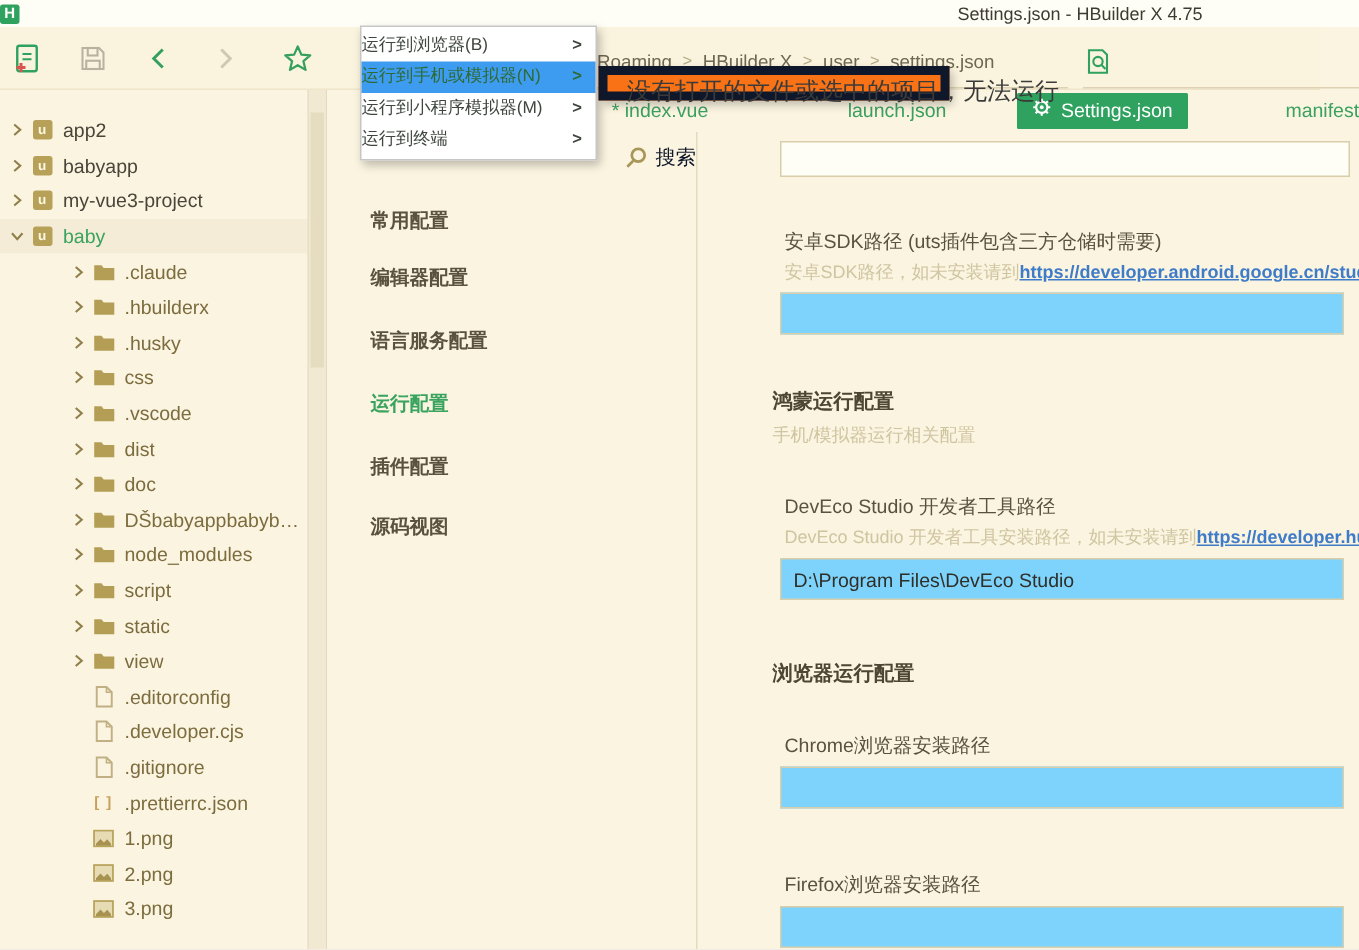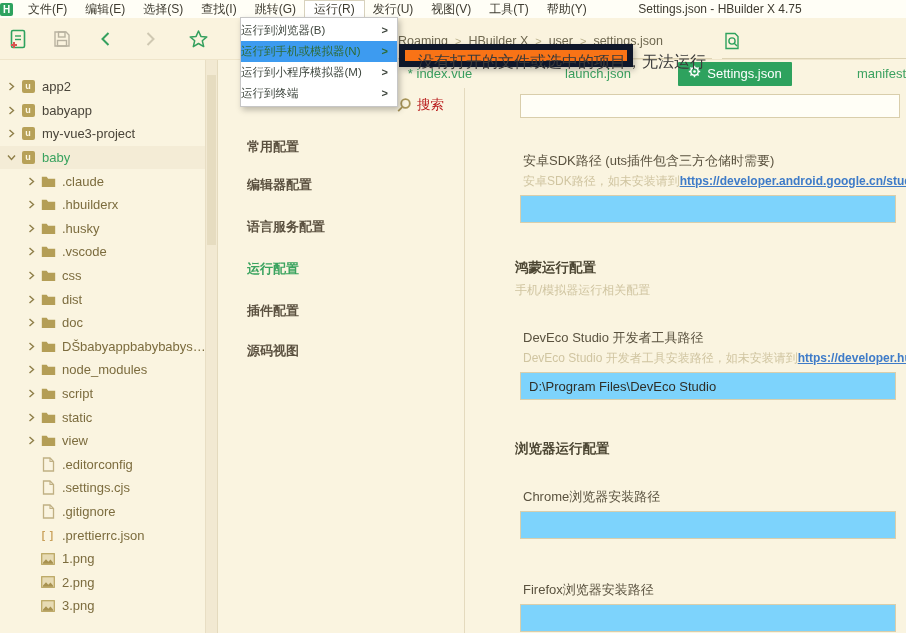--- a/index.html
+++ b/index.html
@@ -34,36 +34,36 @@
   .tab0{left:162px;width:120px}.tab1{left:320px;width:120px}
   .tab2{left:460px;width:114px;top:2px;height:24px;line-height:24px;background:#2EA25E;color:#fff;border-radius:1px;
         display:flex;align-items:center;justify-content:center;gap:6px;}
   .tab3{left:600px;width:140px}
 
   
   .tree{position:absolute;left:0;top:60px;width:218px;bottom:0;border-right:1px solid #E4DABE;box-sizing:border-box;
         padding-top:15px;overflow:hidden;}
   .tree-row{height:23.6px;display:flex;align-items:center;width:206px;font-size:13px;color:#7C6C3E;box-sizing:border-box;}
   .tree-row.lvl0{padding-left:4px;color:#4A453A;}
-  .tree-row.lvl1{padding-left:24px;}
+  .tree-row.lvl1{padding-left:45px;}
   .tree-row.selected{background:#F4ECD6;color:#3AA35F;}
   .chev{width:14px;display:flex;justify-content:center;align-items:center;flex:0 0 auto;}
   .chev.expanded svg{transform:rotate(90deg);}
   .chev.none{visibility:hidden;}
   .t-icon{width:16px;height:15px;margin:0 6px 0 2px;display:flex;align-items:center;justify-content:center;flex:0 0 auto;}
   .icon-project{width:13px;height:13px;background:#B7A158;border-radius:2px;color:#FDF8E3;font-size:9px;font-weight:bold;
                 line-height:13px;text-align:center;}
   .icon-json{font-size:10px;font-weight:bold;color:#C9A05A;letter-spacing:1px;}
   .t-label{white-space:nowrap;overflow:hidden;text-overflow:ellipsis;}
   .tree-scroll{position:absolute;right:0;top:0;width:11px;height:573px;background:#F2E9D2;border-left:1px solid #E8DEC4;}
   .tree-thumb{position:absolute;left:1px;right:1px;top:15px;height:170px;background:#E6DCC0;}
 
   
   .settings-nav{position:absolute;left:218px;top:88px;width:247px;bottom:0;border-right:1px solid #E4DABE;box-sizing:border-box;}
-  .nav-search{position:absolute;right:20px;top:8px;display:flex;align-items:flex-end;gap:4px;font-size:13.5px;color:#b91c1c;}
+  .nav-search{position:absolute;right:0;top:8px;display:flex;align-items:flex-end;gap:4px;font-size:13.5px;color:#0f172a;}
   .nav-item{position:absolute;left:29px;font-size:13px;font-weight:bold;color:#5B5140;white-space:nowrap;cursor:default;}
   .nav-item.active{color:#3AA35F;}
 
   
   .main{position:absolute;left:465px;top:88px;width:441px;bottom:0;overflow:hidden;}
   .main-search{position:absolute;left:55px;top:6px;width:366px;height:22px;border:1px solid #D9CEAB;background:#FFFEF6;
                font-size:13px;padding:0 6px;font-family:inherit;outline:none;color:#2F2F28;}
   .content{position:absolute;left:50px;top:64px;width:395px;}
   .f-label{font-size:13px;color:#5A523F;margin-left:8px;white-space:nowrap;}
   .f-hint{font-size:12px;color:#D0C5A1;margin:3px 0 0 8px;white-space:nowrap;overflow:hidden;}
@@ -83,32 +83,20 @@
                box-shadow:2px 3px 6px rgba(0,0,0,.25);line-height:23px;padding-left:13px;font-size:16px;color:#3A3A3A;
                z-index:21;box-sizing:border-box;white-space:nowrap;}
 </style>
 </head>
 <body>
 
 <div class="app">
 
   <div class="titlebar">
     <div class="logo">H</div>
-    <div id="menubar">
-        <div class="menu-item">文件(F)</div>
-        <div class="menu-item">编辑(E)</div>
-        <div class="menu-item">选择(S)</div>
-        <div class="menu-item">查找(I)</div>
-        <div class="menu-item">跳转(G)</div>
-        <div class="menu-item active">运行(R)</div>
-        <div class="menu-item">发行(U)</div>
-        <div class="menu-item">视图(V)</div>
-        <div class="menu-item">工具(T)</div>
-        <div class="menu-item">帮助(Y)</div>
-      </div>
     <div class="window-title">Settings.json - HBuilder X 4.75</div>
   </div>
 
   <div class="toolbar">
     <div class="tb-icon" id="tb-new">
       <svg width="22" height="22" viewBox="0 0 22 22">
         <rect x="4.5" y="2.5" width="13" height="17" rx="1.5" fill="none" stroke="#2EA25E" stroke-width="1.6"></rect>
         <line x1="8" y1="8" x2="14" y2="8" stroke="#2EA25E" stroke-width="1.4"></line>
         <line x1="8" y1="11.5" x2="14" y2="11.5" stroke="#2EA25E" stroke-width="1.4"></line>
         <g stroke="#D9534F" stroke-width="2">
@@ -265,34 +253,34 @@
           <span class="chev collapsed">
             <svg width="9" height="9" viewBox="0 0 9 9">
               <path d="M2.5 1l4 3.5-4 3.5" fill="none" stroke="#8F7F49" stroke-width="1.4"></path>
             </svg>
           </span>
           <span class="t-icon">
             <svg width="15" height="13" viewBox="0 0 16 14">
               <path d="M0.8 2h5.2l1.6 2h7.6v8.8H0.8z" fill="#B49E56"></path>
             </svg>
           </span>
+          <span class="t-label">css</span>
+        </div>
+        <div class="tree-row lvl1">
+          <span class="chev collapsed">
+            <svg width="9" height="9" viewBox="0 0 9 9">
+              <path d="M2.5 1l4 3.5-4 3.5" fill="none" stroke="#8F7F49" stroke-width="1.4"></path>
+            </svg>
+          </span>
+          <span class="t-icon">
+            <svg width="15" height="13" viewBox="0 0 16 14">
+              <path d="M0.8 2h5.2l1.6 2h7.6v8.8H0.8z" fill="#B49E56"></path>
+            </svg>
+          </span>
           <span class="t-label">.vscode</span>
-        </div>
-        <div class="tree-row lvl1">
-          <span class="chev collapsed">
-            <svg width="9" height="9" viewBox="0 0 9 9">
-              <path d="M2.5 1l4 3.5-4 3.5" fill="none" stroke="#8F7F49" stroke-width="1.4"></path>
-            </svg>
-          </span>
-          <span class="t-icon">
-            <svg width="15" height="13" viewBox="0 0 16 14">
-              <path d="M0.8 2h5.2l1.6 2h7.6v8.8H0.8z" fill="#B49E56"></path>
-            </svg>
-          </span>
-          <span class="t-label">css</span>
         </div>
         <div class="tree-row lvl1">
           <span class="chev collapsed">
             <svg width="9" height="9" viewBox="0 0 9 9">
               <path d="M2.5 1l4 3.5-4 3.5" fill="none" stroke="#8F7F49" stroke-width="1.4"></path>
             </svg>
           </span>
           <span class="t-icon">
             <svg width="15" height="13" viewBox="0 0 16 14">
               <path d="M0.8 2h5.2l1.6 2h7.6v8.8H0.8z" fill="#B49E56"></path>
@@ -397,21 +385,21 @@
             <svg width="9" height="9" viewBox="0 0 9 9">
               <path d="M2.5 1l4 3.5-4 3.5" fill="none" stroke="#8F7F49" stroke-width="1.4"></path>
             </svg>
           </span>
           <span class="t-icon">
             <svg width="13" height="15" viewBox="0 0 13 15">
               <path d="M1.5 1h6.5l3.5 3.5V14h-10z" fill="none" stroke="#C0B083" stroke-width="1.3"></path>
               <path d="M8 1v3.5h3.5" fill="none" stroke="#C0B083" stroke-width="1.1"></path>
             </svg>
           </span>
-          <span class="t-label">.settings.cjs</span>
+          <span class="t-label">.developer.cjs</span>
         </div>
         <div class="tree-row lvl1">
           <span class="chev none">
             <svg width="9" height="9" viewBox="0 0 9 9">
               <path d="M2.5 1l4 3.5-4 3.5" fill="none" stroke="#8F7F49" stroke-width="1.4"></path>
             </svg>
           </span>
           <span class="t-icon">
             <svg width="13" height="15" viewBox="0 0 13 15">
               <path d="M1.5 1h6.5l3.5 3.5V14h-10z" fill="none" stroke="#C0B083" stroke-width="1.3"></path>

